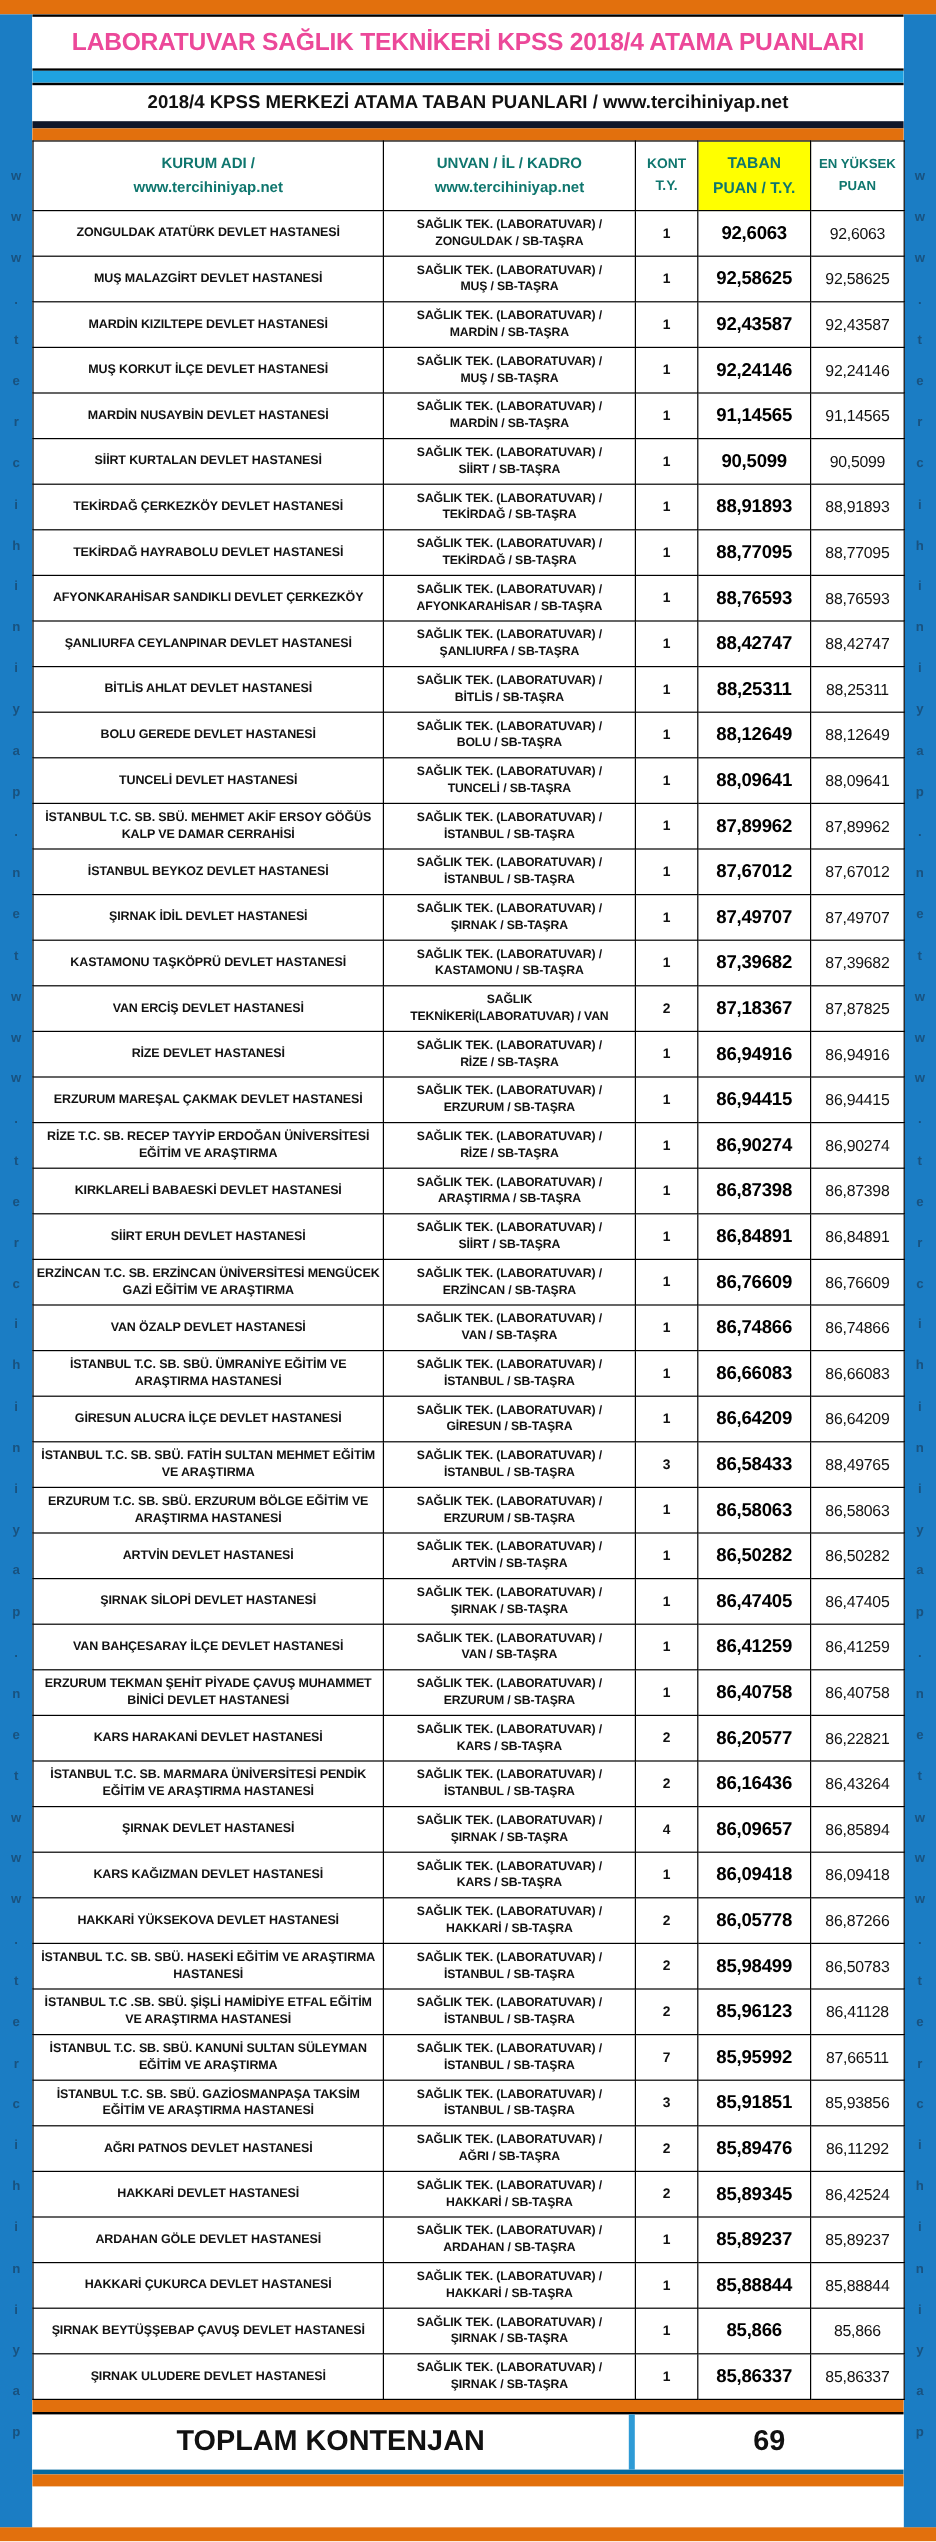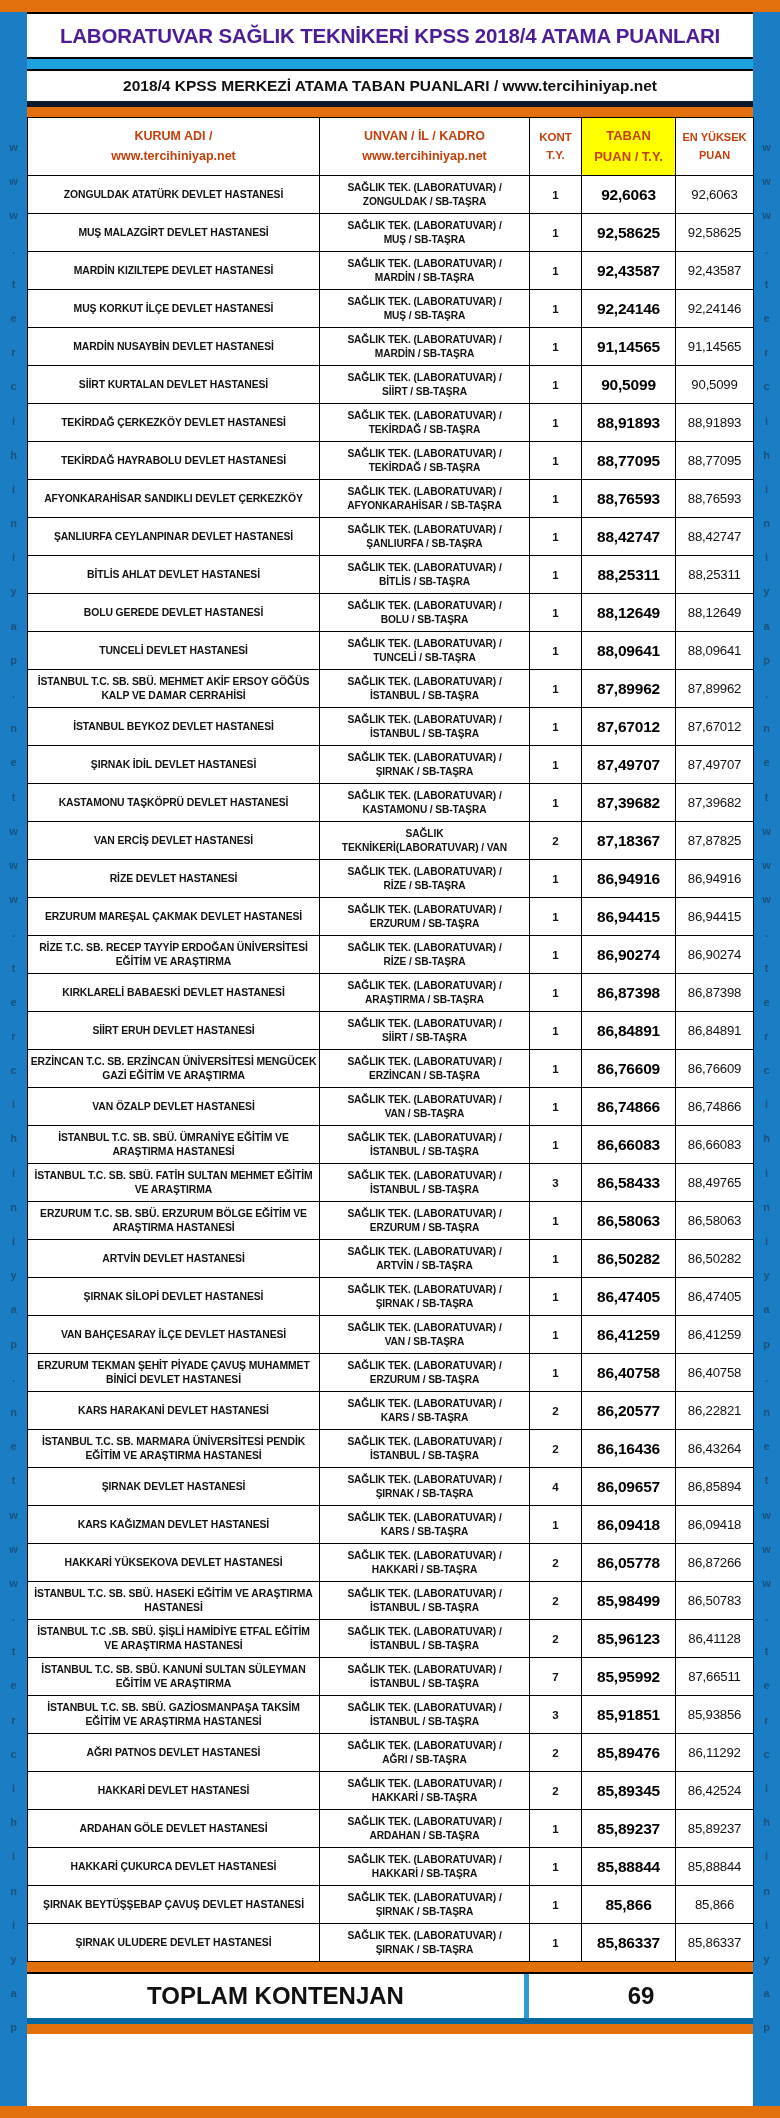--- a/index.html
+++ b/index.html
@@ -75,21 +75,21 @@
     border:2px solid #000;
     border-left:none; border-right:none;
     height:47px;
     display:flex; align-items:center; justify-content:center;
     background:#ffffff;
   }
   .title-bar .t{
     font-size:20.5px;
     font-weight:bold;
     letter-spacing:-0.2px;
-    color:#4c1d95;
+    color:#ec4899;
     white-space:nowrap;
   }
 
   .subtitle-bar{
     border-top:2px solid #000;
     border-bottom:6px solid #0f172a;
     height:38px;
     display:flex; align-items:center; justify-content:center;
     background:#ffffff;
   }
@@ -116,21 +116,21 @@
   .col-kurum   { width:292px; }
   .col-unvan   { width:210px; }
   .col-kont    { width:52px; }
   .col-taban   { width:94px; }
   .col-enyuksek{ width:78px; }
 
   thead th{
     height:58px;
     font-size:12.5px;
     font-weight:bold;
-    color:#c2410c;
+    color:#0f766e;
     line-height:1.55;
     text-align:center;
   }
   th.sep-blue{ border-right:4px solid #2E9BD6; }
   td.sep-blue{ border-right:4px solid #2E9BD6; }
   th.taban{
     background:#FFFF00 !important;
     font-size:13px;
     border-left:4px solid #2E9BD6;
     border-right:4px solid #2E9BD6;
@@ -178,21 +178,21 @@
     font-size:13.2px;
     font-weight:normal;
     text-align:center;
     color:#111;
     letter-spacing:-0.2px;
   }
 
   
   .total-bar{
     border-top:2px solid #000;
-    border-bottom:6px solid #0369a1;
+    border-bottom:4px solid #0369a1;
     height:52px;
     display:flex;
     align-items:stretch;
     background:#ffffff;
   }
   .total-label{
     flex:0 0 502px;
     display:flex; align-items:center; justify-content:center;
     font-size:24px; font-weight:bold; color:#111;
     border-right:5px solid #2E9BD6;
@@ -633,20 +633,30 @@
             <td class="kurum sep-blue">İSTANBUL T.C. SB. SBÜ. ÜMRANİYE EĞİTİM VE ARAŞTIRMA HASTANESİ</td>
             <td class="unvan sep-blue">
               <div>SAĞLIK TEK. (LABORATUVAR) /</div>
               <div>İSTANBUL / SB-TAŞRA</div>
             </td>
             <td class="kont">1</td>
             <td class="taban">86,66083</td>
             <td class="enyuksek">86,66083</td>
           </tr>
           <tr>
+            <td class="kurum sep-blue">GİRESUN ALUCRA İLÇE DEVLET HASTANESİ</td>
+            <td class="unvan sep-blue">
+              <div>SAĞLIK TEK. (LABORATUVAR) /</div>
+              <div>GİRESUN / SB-TAŞRA</div>
+            </td>
+            <td class="kont">1</td>
+            <td class="taban">86,64209</td>
+            <td class="enyuksek">86,64209</td>
+          </tr>
+          <tr>
             <td class="kurum sep-blue">İSTANBUL T.C. SB. SBÜ. FATİH SULTAN MEHMET EĞİTİM VE ARAŞTIRMA</td>
             <td class="unvan sep-blue">
               <div>SAĞLIK TEK. (LABORATUVAR) /</div>
               <div>İSTANBUL / SB-TAŞRA</div>
             </td>
             <td class="kont">3</td>
             <td class="taban">86,58433</td>
             <td class="enyuksek">88,49765</td>
           </tr>
           <tr>

